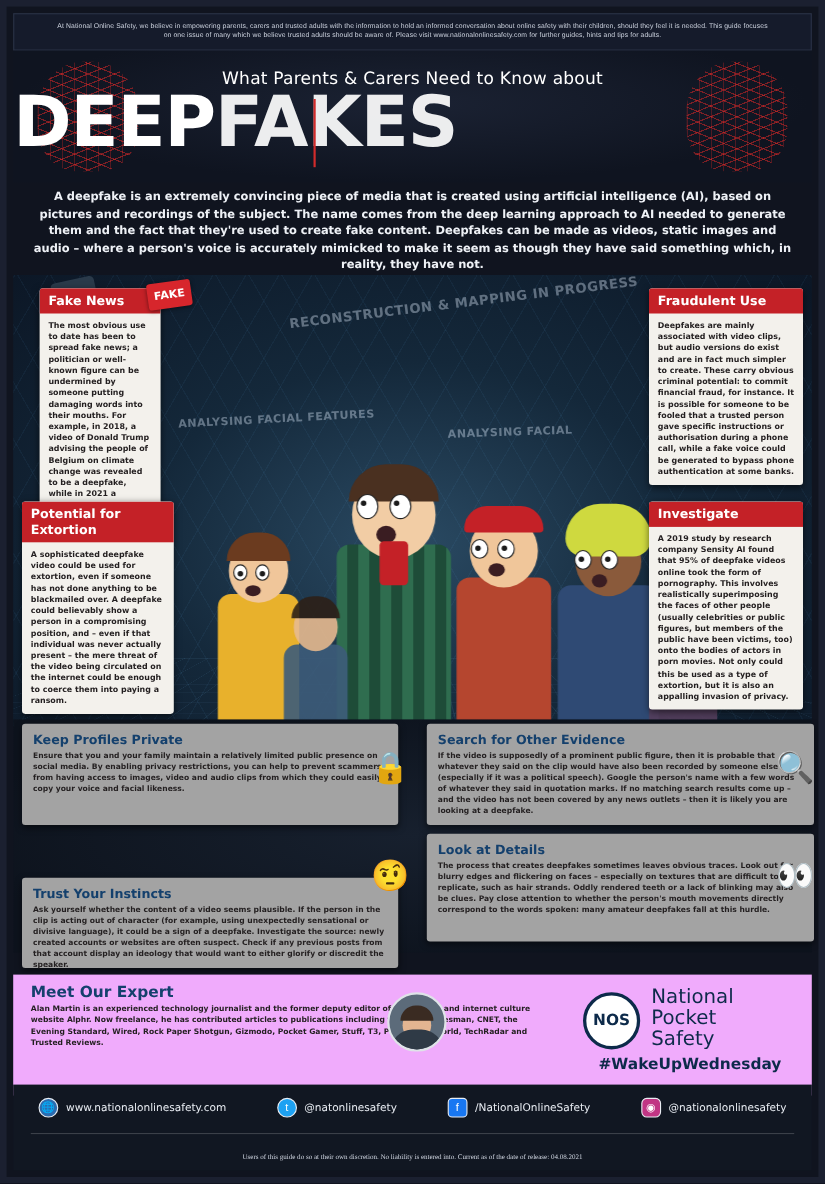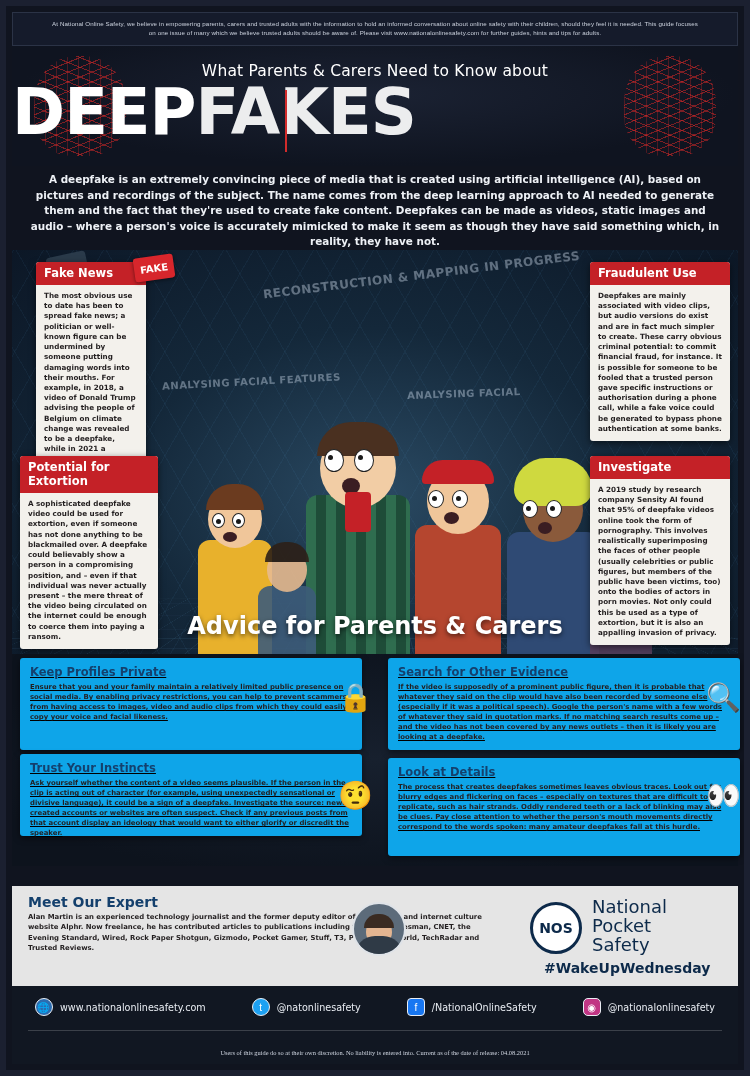--- a/index.html
+++ b/index.html
@@ -155,48 +155,48 @@
     color: #ffffff; font-size: 24px; font-weight: bold;
     font-family: "DejaVu Sans", sans-serif;
     text-shadow: 0 2px 5px rgba(0,0,0,.6);
   }
   .advice-zone {
     position: absolute; top: 648px; left: 6px; right: 6px; height: 212px;
     background:
       radial-gradient(ellipse at 50% 50%, #17202e 0%, #0d131d 80%);
   }
   .adv {
-    position: absolute; background: #0ea5e9; border-radius: 3px;
-    box-shadow: 0 2px 6px rgba(0,0,0,.5); padding: 7px 10px 8px; text-decoration: underline;
+    position: absolute; background: #a3a3a3; border-radius: 3px;
+    box-shadow: 0 2px 6px rgba(0,0,0,.5); padding: 7px 10px 8px;
   }
   .adv h3 {
     margin: 0 0 3px; color: #14406d; font-size: 11.5px;
     font-family: "DejaVu Sans", sans-serif;
   }
   .adv p {
     margin: 0; color: #231f20; font-size: 6.9px; line-height: 1.45;
     font-family: "DejaVu Sans", sans-serif; font-weight: bold;
   }
   #adv-profiles { top: 652px; left: 14px;  width: 342px; height: 92px; }
   #adv-evidence { top: 652px; left: 382px; width: 352px; height: 92px; }
-  #adv-instincts{ top: 748px; left: 14px;  width: 342px; height: 82px; }
+  #adv-instincts{ top: 792px; left: 14px;  width: 342px; height: 82px; }
   #adv-details  { top: 752px; left: 382px; width: 352px; height: 98px; }
 
   .emoji-badge {
     position: absolute; font-size: 28px; line-height: 1;
   }
   #emoji-lock { top: 678px; left: 332px; }
   #emoji-magnify { top: 678px; left: 700px; }
   #emoji-think { top: 776px; left: 332px; }
   #emoji-eyes { top: 776px; left: 700px; }
 
   
   .expert {
     position: absolute; top: 880px; left: 6px; right: 6px; height: 110px;
-    background: #e5e5e5;
+    background: #f0abfc;
   }
   .expert h3 {
     margin: 0; padding: 8px 0 2px 16px; color: #14406d; font-size: 14px;
     font-family: "DejaVu Sans", sans-serif;
   }
   .expert p {
     margin: 0; padding: 0 240px 0 16px; color: #231f20;
     font-size: 6.9px; line-height: 1.5; font-weight: bold;
     font-family: "DejaVu Sans", sans-serif;
   }
@@ -361,21 +361,20 @@
     <div class="card-head">Potential for Extortion</div>
     <div class="card-body">A sophisticated deepfake video could be used for extortion, even if someone has not done anything to be blackmailed over. A deepfake could believably show a person in a compromising position, and – even if that individual was never actually present – the mere threat of the video being circulated on the internet could be enough to coerce them into paying a ransom.</div>
   </div>
 
   <div class="card" id="card-pornography">
     <div class="card-head">Investigate</div>
     <div class="card-body">A 2019 study by research company Sensity AI found that 95% of deepfake videos online took the form of pornography. This involves realistically superimposing the faces of other people (usually celebrities or public figures, but members of the public have been victims, too) onto the bodies of actors in porn movies. Not only could this be used as a type of extortion, but it is also an appalling invasion of privacy.</div>
   </div>
 
   <div class="advice-zone"></div>
-  <div class="advice-title">Advice for Parents &amp; Carers</div>
 
   <div class="adv" id="adv-profiles">
     <h3>Keep Profiles Private</h3>
     <p>Ensure that you and your family maintain a relatively limited public presence on social media. By enabling privacy restrictions, you can help to prevent scammers from having access to images, video and audio clips from which they could easily copy your voice and facial likeness.</p>
   </div>
   <div class="emoji-badge" id="emoji-lock">🔒</div>
 
   <div class="adv" id="adv-evidence">
     <h3>Search for Other Evidence</h3>
     <p>If the video is supposedly of a prominent public figure, then it is probable that whatever they said on the clip would have also been recorded by someone else (especially if it was a political speech). Google the person's name with a few words of whatever they said in quotation marks. If no matching search results come up – and the video has not been covered by any news outlets – then it is likely you are looking at a deepfake.</p>

